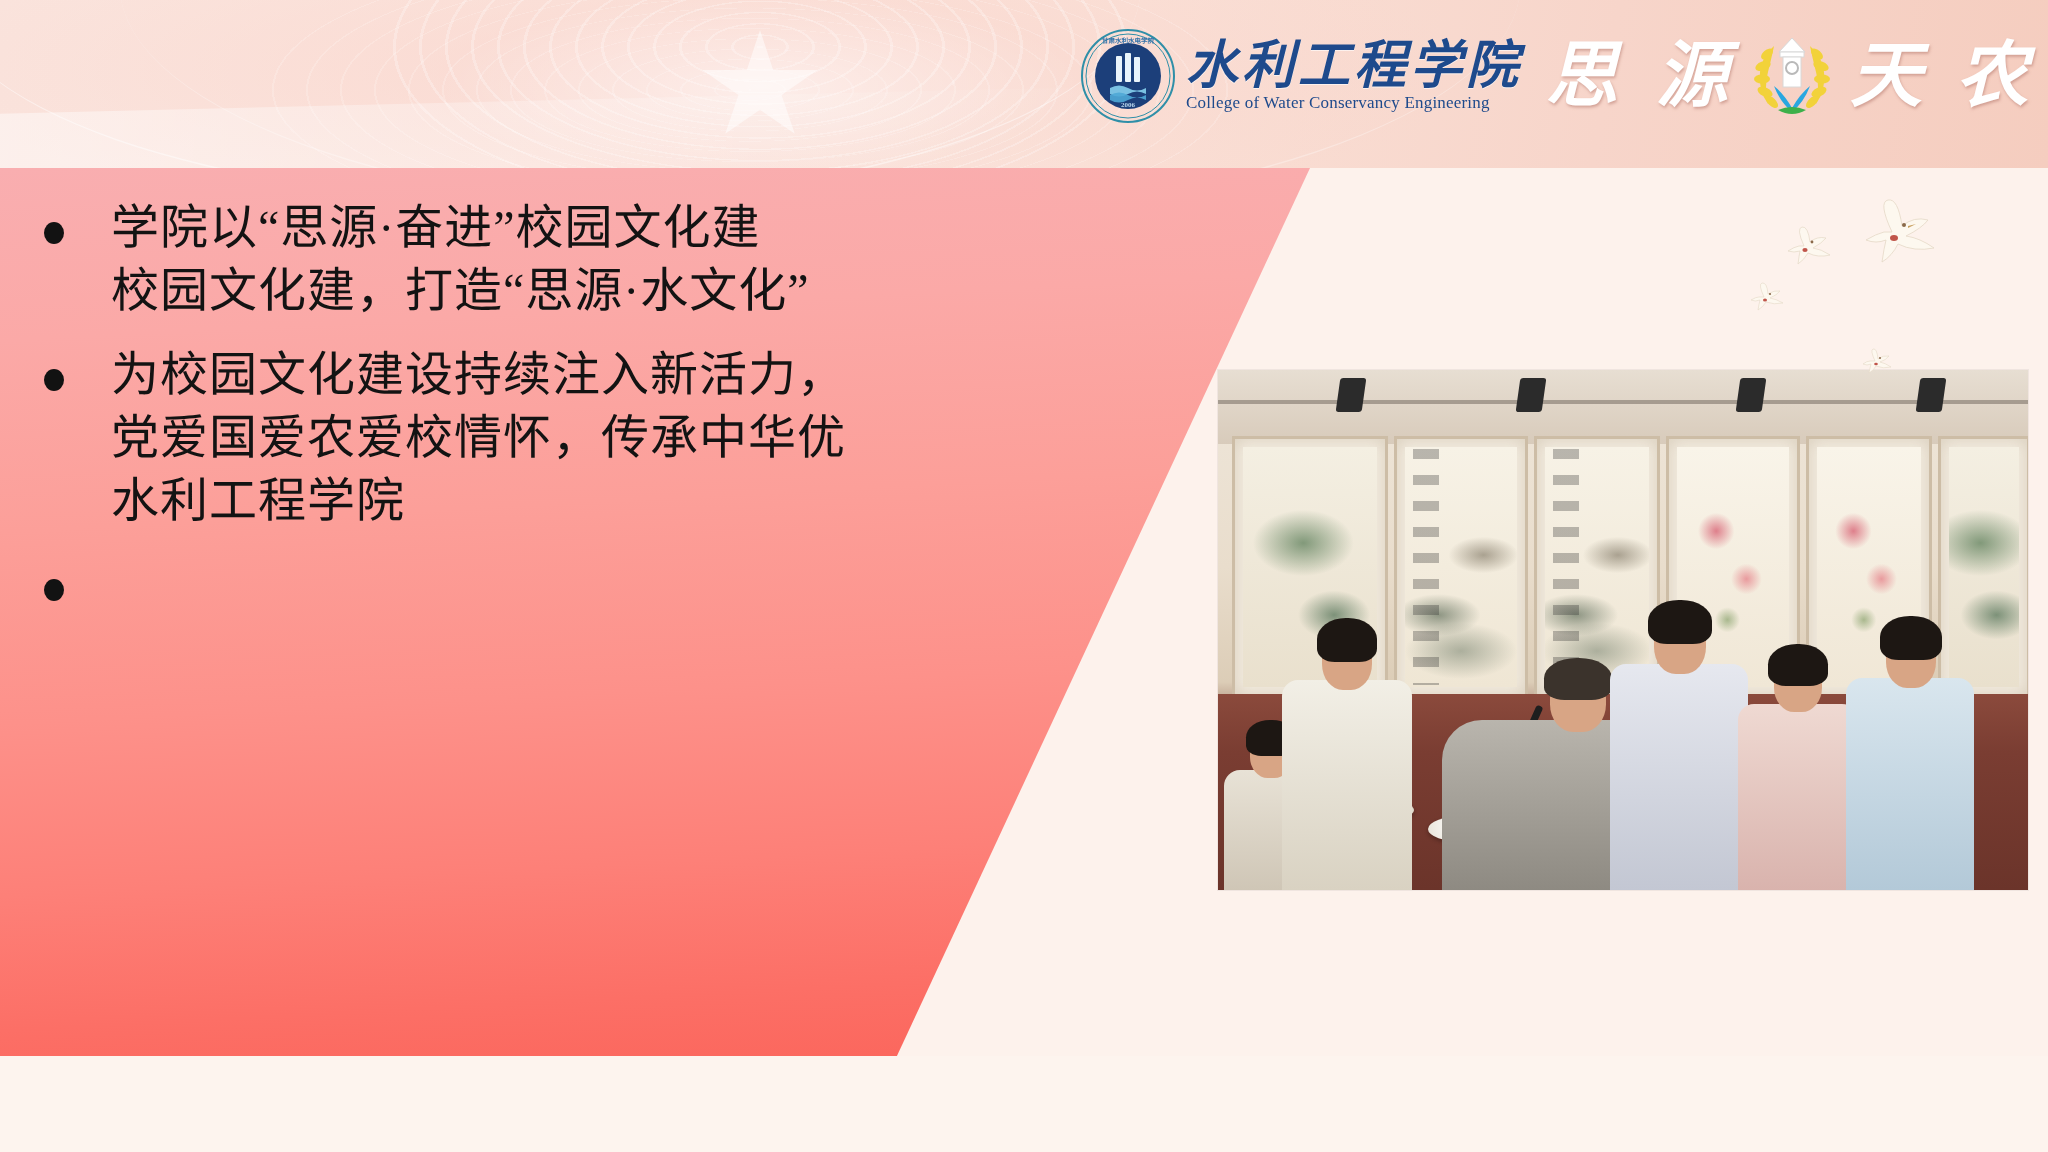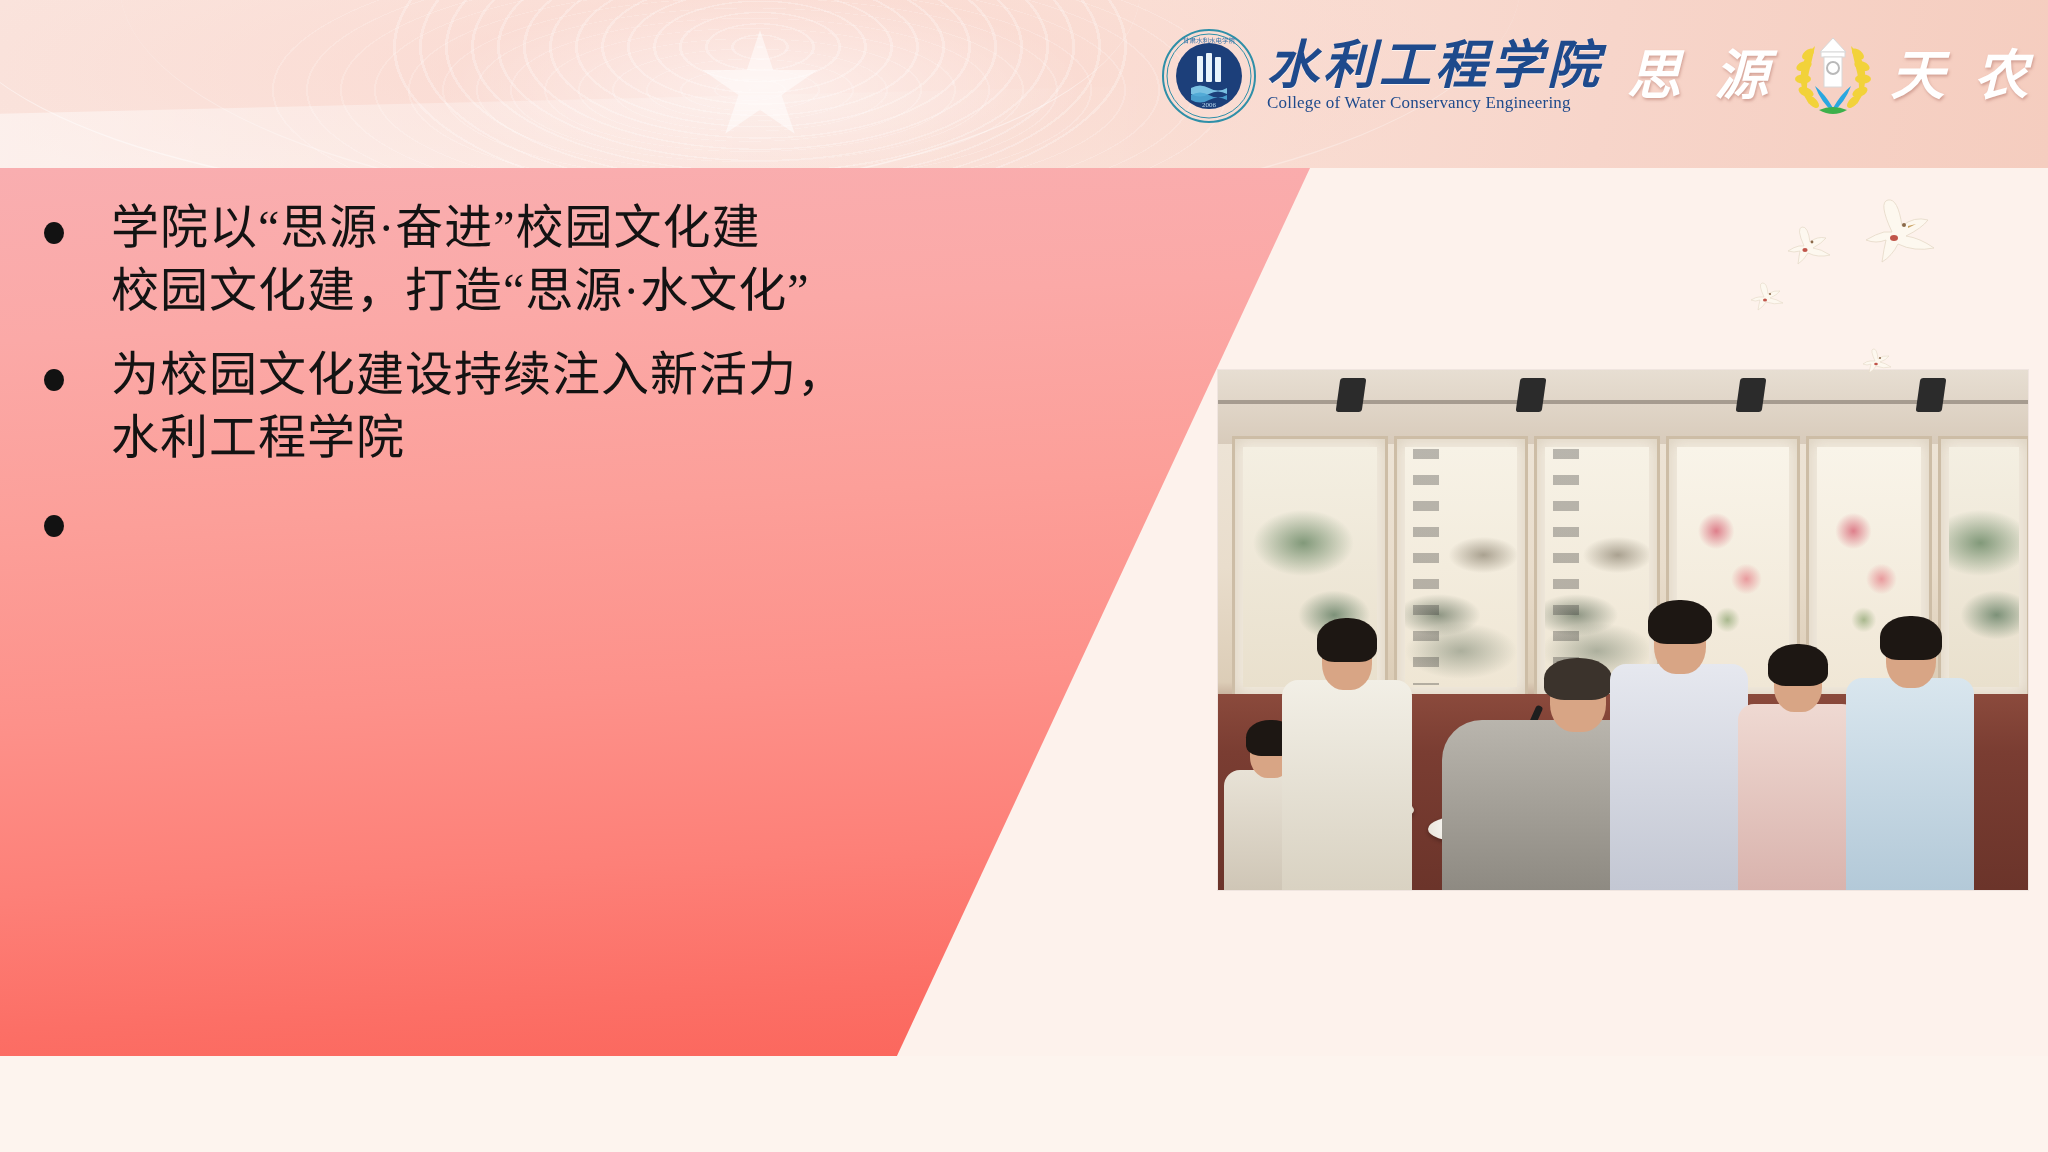--- a/index.html
+++ b/index.html
@@ -57,42 +57,42 @@
     position:absolute;left:120px;top:-250px;width:1400px;height:470px;
     border-radius:50%;
     border-bottom:2px solid rgba(255,255,255,.30);
   }
 
   
   .logo-lockup{
     position:absolute;right:12px;top:16px;height:120px;
     display:flex;align-items:center;gap:10px;
   }
-  .crest{position:relative;width:96px;height:96px;flex:0 0 auto;}
+  .crest{position:relative;width:96px;height:96px;flex:0 0 auto;font-weight:bold;}
   .crest svg{display:block;}
 
   .uni-name{display:flex;flex-direction:column;justify-content:center;gap:2px;}
   .uni-cn{
     font-family:"Liberation Serif","DejaVu Serif",serif;
     font-size:52px;line-height:1;color:#1e4a8c;font-weight:700;
     letter-spacing:4px;
     font-style:italic;
     white-space:nowrap;
     text-shadow:0 1px 0 rgba(255,255,255,.6);
   }
   .uni-en{
     font-family:"Liberation Serif","DejaVu Serif",serif;
     font-size:17px;line-height:1.1;color:#1e4a8c;letter-spacing:.2px;white-space:nowrap;
   }
   .slogan{
     display:flex;align-items:center;gap:6px;margin-left:14px;
   }
   .slogan-cn{
     font-family:"Liberation Serif","DejaVu Serif",serif;
-    font-size:54px;line-height:1;color:#ffffff;font-weight:700;font-style:italic;
+    font-size:72px;line-height:1;color:#ffffff;font-weight:700;font-style:italic;
     letter-spacing:10px;white-space:nowrap;
     text-shadow:1px 2px 3px rgba(180,120,110,.55);
   }
   .slogan-cn.tail{letter-spacing:8px;margin-left:4px;}
   .emblem{width:96px;height:96px;flex:0 0 auto;}
 
   
   .panel{
     position:absolute;left:0;top:168px;width:1310px;height:890px;
     clip-path:polygon(0 0, 1310px 0, 896px 890px, 0 890px);
@@ -290,20 +290,21 @@
       <div class="btext">
         <span class="ln">学院以“思源·奋进”校园文化建</span>
         <span class="ln">校园文化建，打造“思源·水文化”</span>
       </div>
     </div>
 
     <div class="bullet">
       <div class="dot"></div>
       <div class="btext">
         <span class="ln">为校园文化建设持续注入新活力，</span>
+        <span class="ln">党爱国爱农爱校情怀，传承中华优</span>
         <span class="ln">水利工程学院</span>
       </div>
     </div>
 
     <div class="bullet">
       <div class="dot"></div>
     </div>
 
   </div>
 

